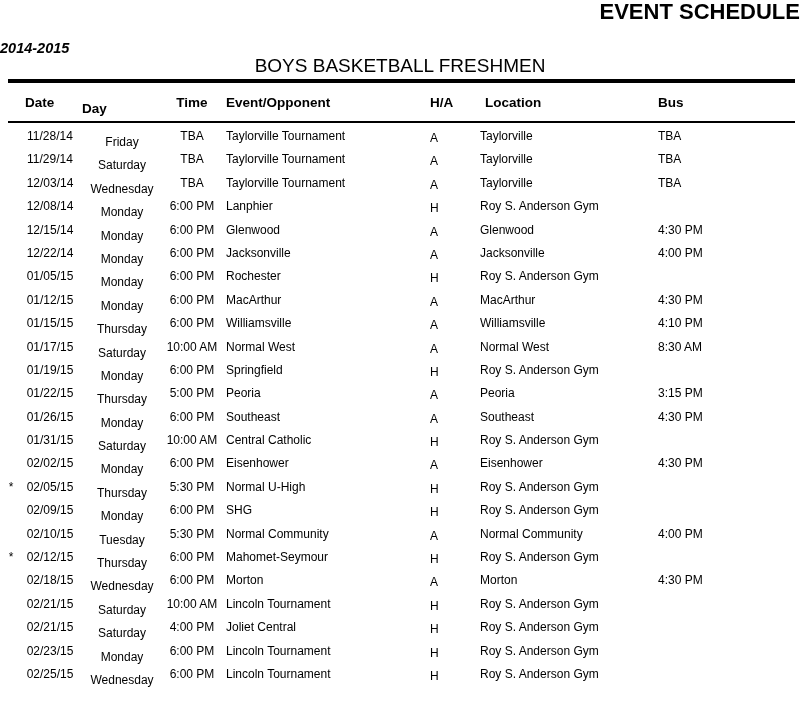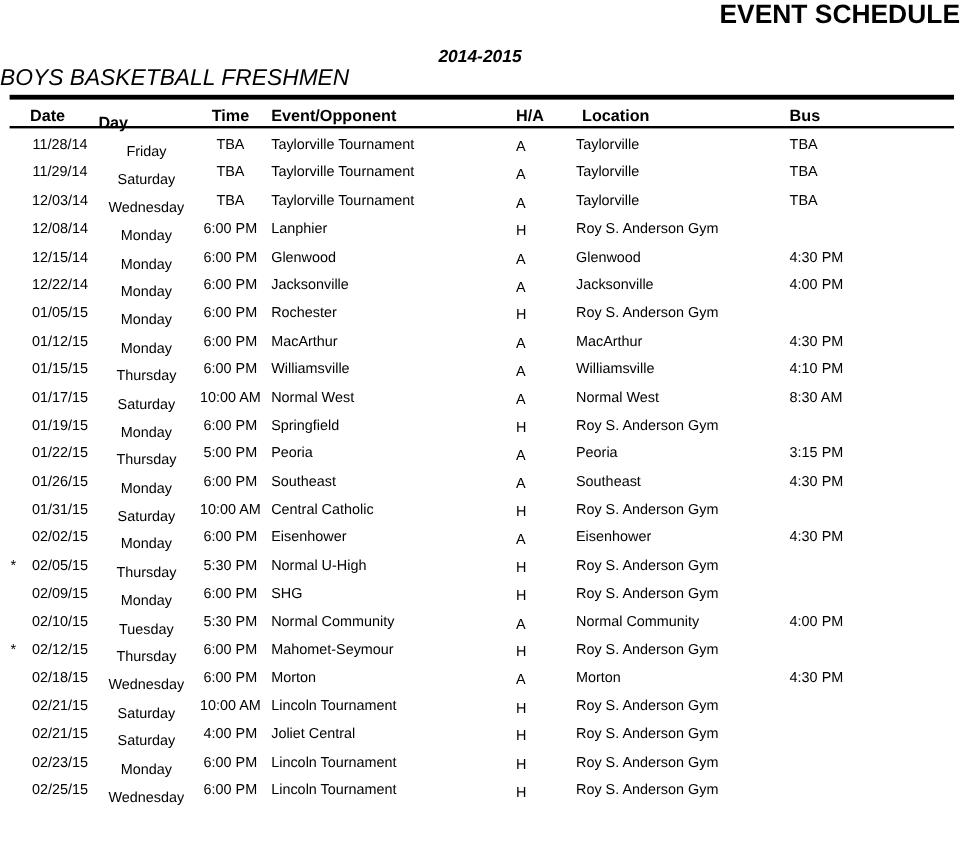--- a/index.html
+++ b/index.html
@@ -24,30 +24,29 @@
     font-weight: 700;
   }
   .event-title {
     text-align: right;
     font-size: 22px;
     line-height: 24px;
     font-weight: 700;
   }
   .season {
     margin-top: 17px;
-    text-align: center;
     font-size: 14.5px;
     line-height: 15px;
     font-weight: 700;
     font-style: italic;
   }
   .team {
+    text-align: center;
     font-size: 19px;
     line-height: 20px;
-    font-style: italic;
   }
 
   
   .rule-thick {
     margin: 3px 5px 0 8px;
     height: 4px;
     background: #000000;
   }
   .rule-thin {
     margin: 0 5px 0 8px;
@@ -55,21 +54,21 @@
     background: #000000;
   }
 
   
   .grid {
     display: grid;
     grid-template-columns: 22px 56px 88px 52px 8px 204px 50px 177px 143px;
     align-items: center;
   }
   .header-row {
-    height: 22px;
+    height: 38px;
     font-size: 13.5px;
     font-weight: 700;
   }
   .row {
     height: 23.4px;
     font-size: 12px;
   }
   .c { white-space: nowrap; overflow: visible; }
   .c.flag   { text-align: center; font-size: 12px; }
   .c.date   { text-align: center; }

